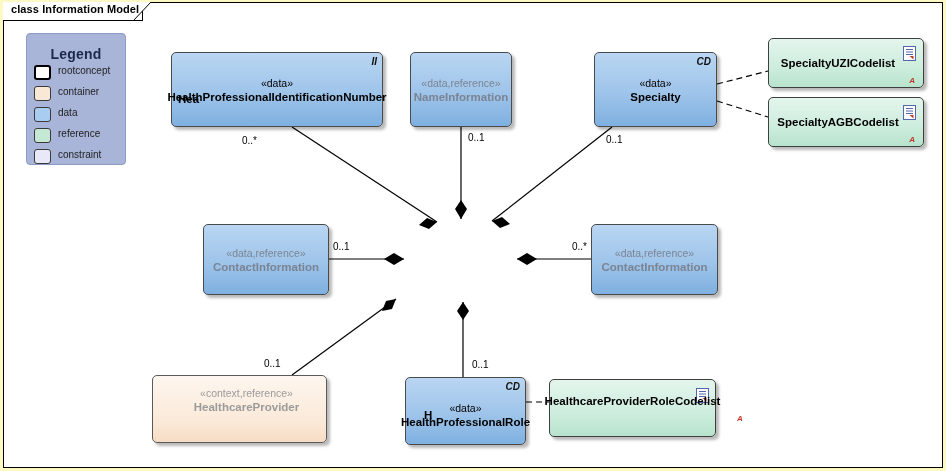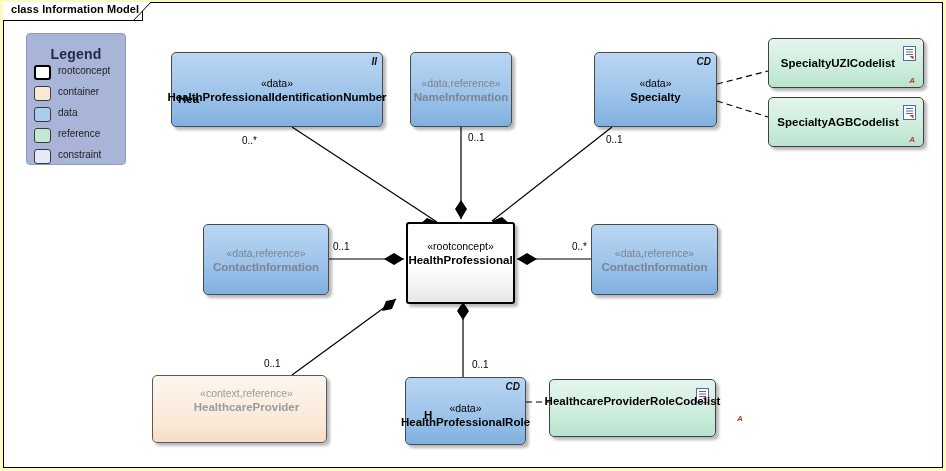--- a/index.html
+++ b/index.html
@@ -355,26 +355,20 @@
     </div>
   </div>
 
   <div class="node n-data n-ref" style="left:203px; top:224px; width:126px; height:71px;">
     <div class="inner">
       <div class="stereo">«data,reference»</div>
       <div class="nname">ContactInformation</div>
     </div>
   </div>
 
-  <div class="node n-root" style="left:406px; top:222px; width:109px; height:82px;">
-    <div class="inner" style="transform:translate(-50%,-50%) translateY(-10px);">
-      <div class="stereo">«rootconcept»</div>
-      <div class="nname">HealthProfessional</div>
-    </div>
-  </div>
 
   <div class="node n-data n-ref" style="left:591px; top:224px; width:127px; height:71px;">
     <div class="inner">
       <div class="stereo">«data,reference»</div>
       <div class="nname">ContactInformation</div>
     </div>
   </div>
 
   <div class="node n-container" style="left:152px; top:375px; width:175px; height:68px;">
     <div class="inner" style="transform:translate(-50%,-50%) translateY(-9px);">

